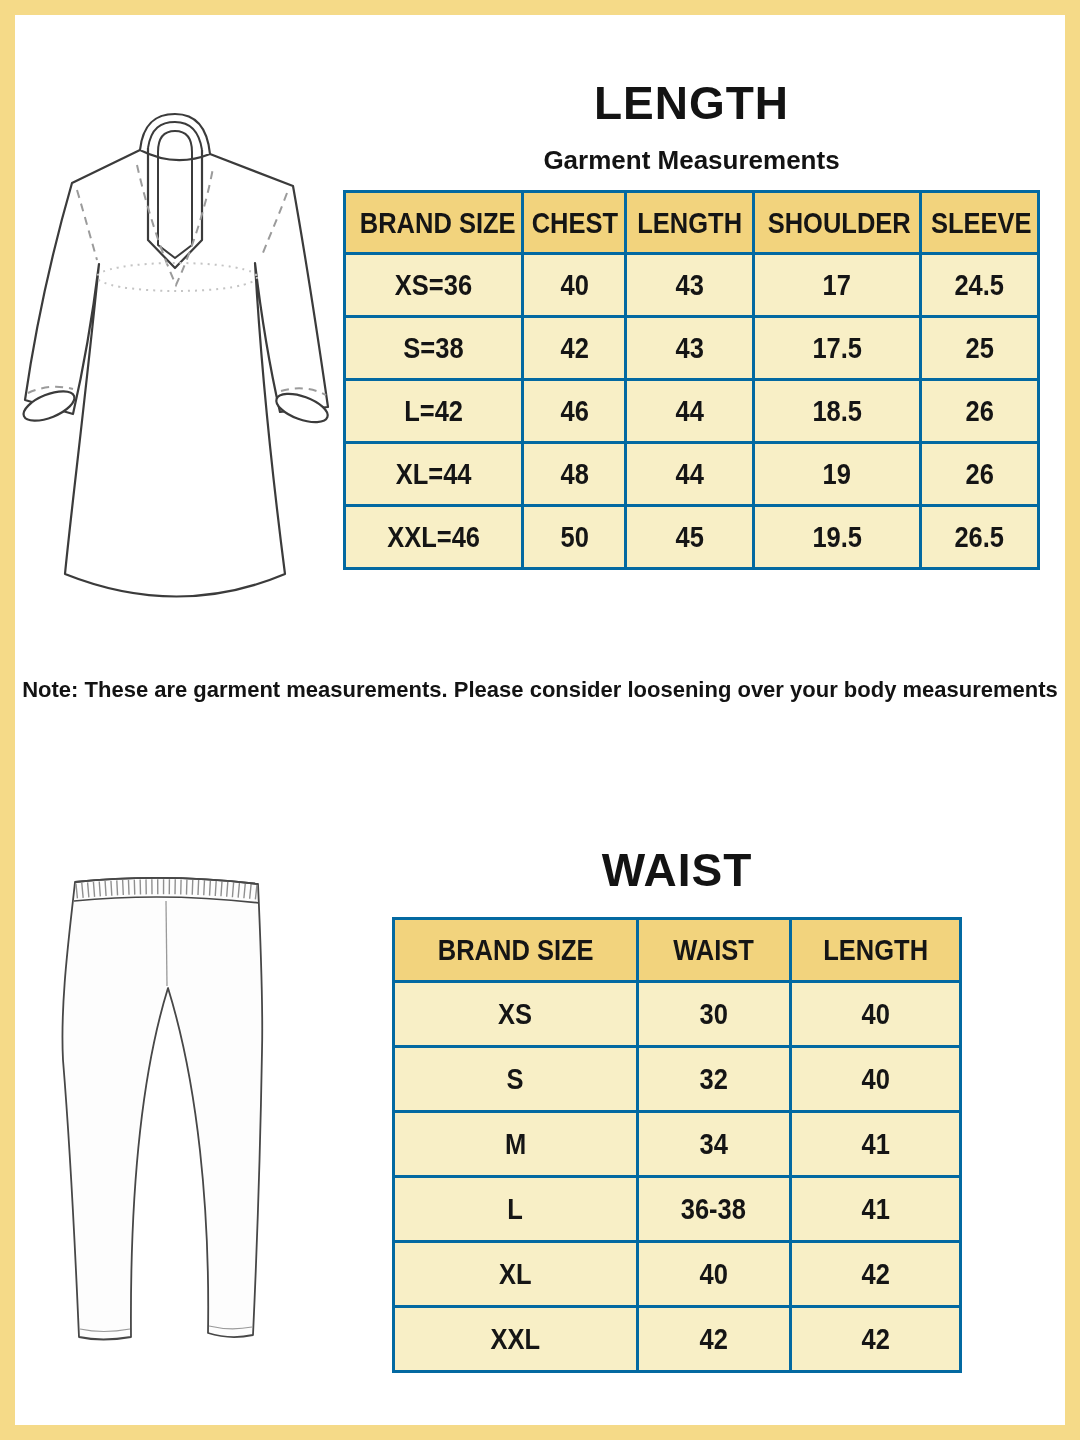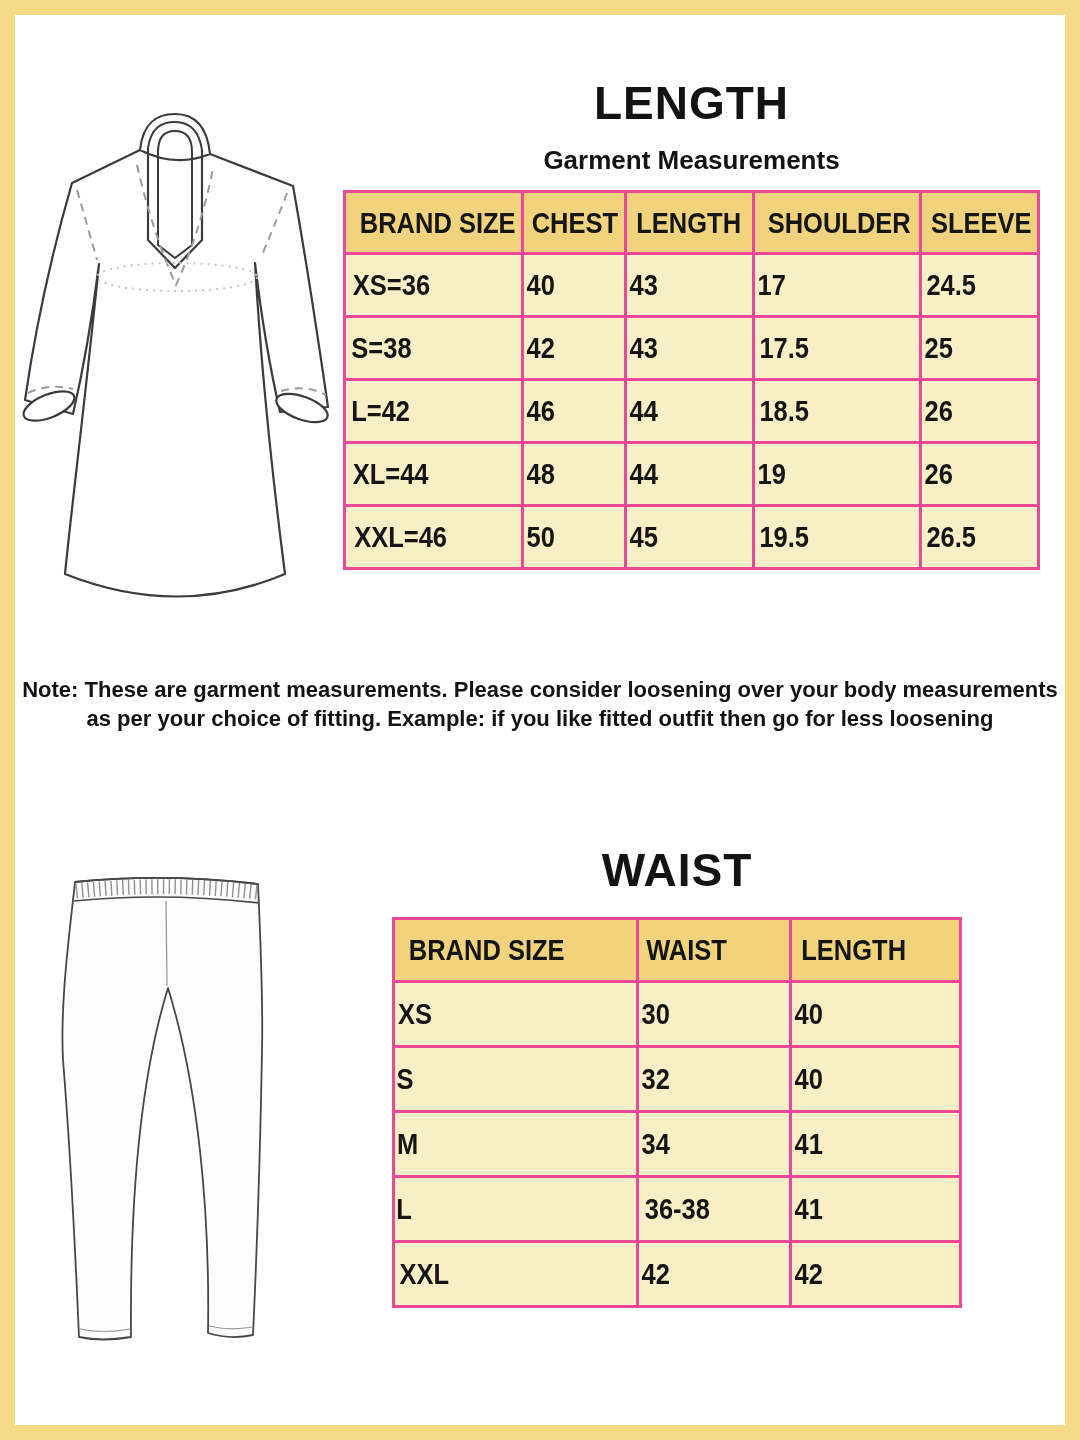--- a/index.html
+++ b/index.html
@@ -33,22 +33,22 @@
     line-height:30px;
     color:#131313;
     white-space:nowrap;
   }
   table.size-table{
     position:absolute;
     border-collapse:collapse;
     table-layout:fixed;
   }
   table.size-table th, table.size-table td{
-    border:3px solid #ec4899;
-    text-align:left;
+    border:3px solid #0369a1;
+    text-align:center;
     vertical-align:middle;
     padding:0;
     font-weight:700;
     font-size:30px;
     color:#151515;
   }
   table.size-table th{ background:#f2d37d; }
   table.size-table td{ background:#f8efc6; }
   #upper-table th{ height:59px; }
   #upper-table td{ height:60px; }
@@ -162,21 +162,20 @@
           <td><span class="cond">50</span></td>
           <td><span class="cond">45</span></td>
           <td><span class="cond">19.5</span></td>
           <td><span class="cond">26.5</span></td>
         </tr>
       </tbody>
     </table>
 
     <div class="note" style="left:0px;top:660px;width:1050px;">
       <div>Note: These are garment measurements. Please consider loosening over your body measurements</div>
-      <div>as per your choice of fitting. Example: if you like fitted outfit then go for less loosening</div>
     </div>
 
     <div class="big-title" style="left:377px;top:819px;width:570px;">WAIST</div>
 
     <svg id="leggings" style="position:absolute;left:35px;top:855px;" width="225" height="480" viewBox="0 0 225 480">
 
       <path d="M25,12 Q115,3 208,14
                C211,80 213,140 212,181
                C210,300 206,400 203,465
                Q180,470 158,463
@@ -225,20 +224,25 @@
           <td><span class="cond">M</span></td>
           <td><span class="cond">34</span></td>
           <td><span class="cond">41</span></td>
         </tr>
         <tr>
           <td><span class="cond">L</span></td>
           <td><span class="cond">36-38</span></td>
           <td><span class="cond">41</span></td>
         </tr>
         <tr>
+          <td><span class="cond">XL</span></td>
+          <td><span class="cond">40</span></td>
+          <td><span class="cond">42</span></td>
+        </tr>
+        <tr>
           <td><span class="cond">XXL</span></td>
           <td><span class="cond">42</span></td>
           <td><span class="cond">42</span></td>
         </tr>
       </tbody>
     </table>
 
   </div>
 </div>
 

